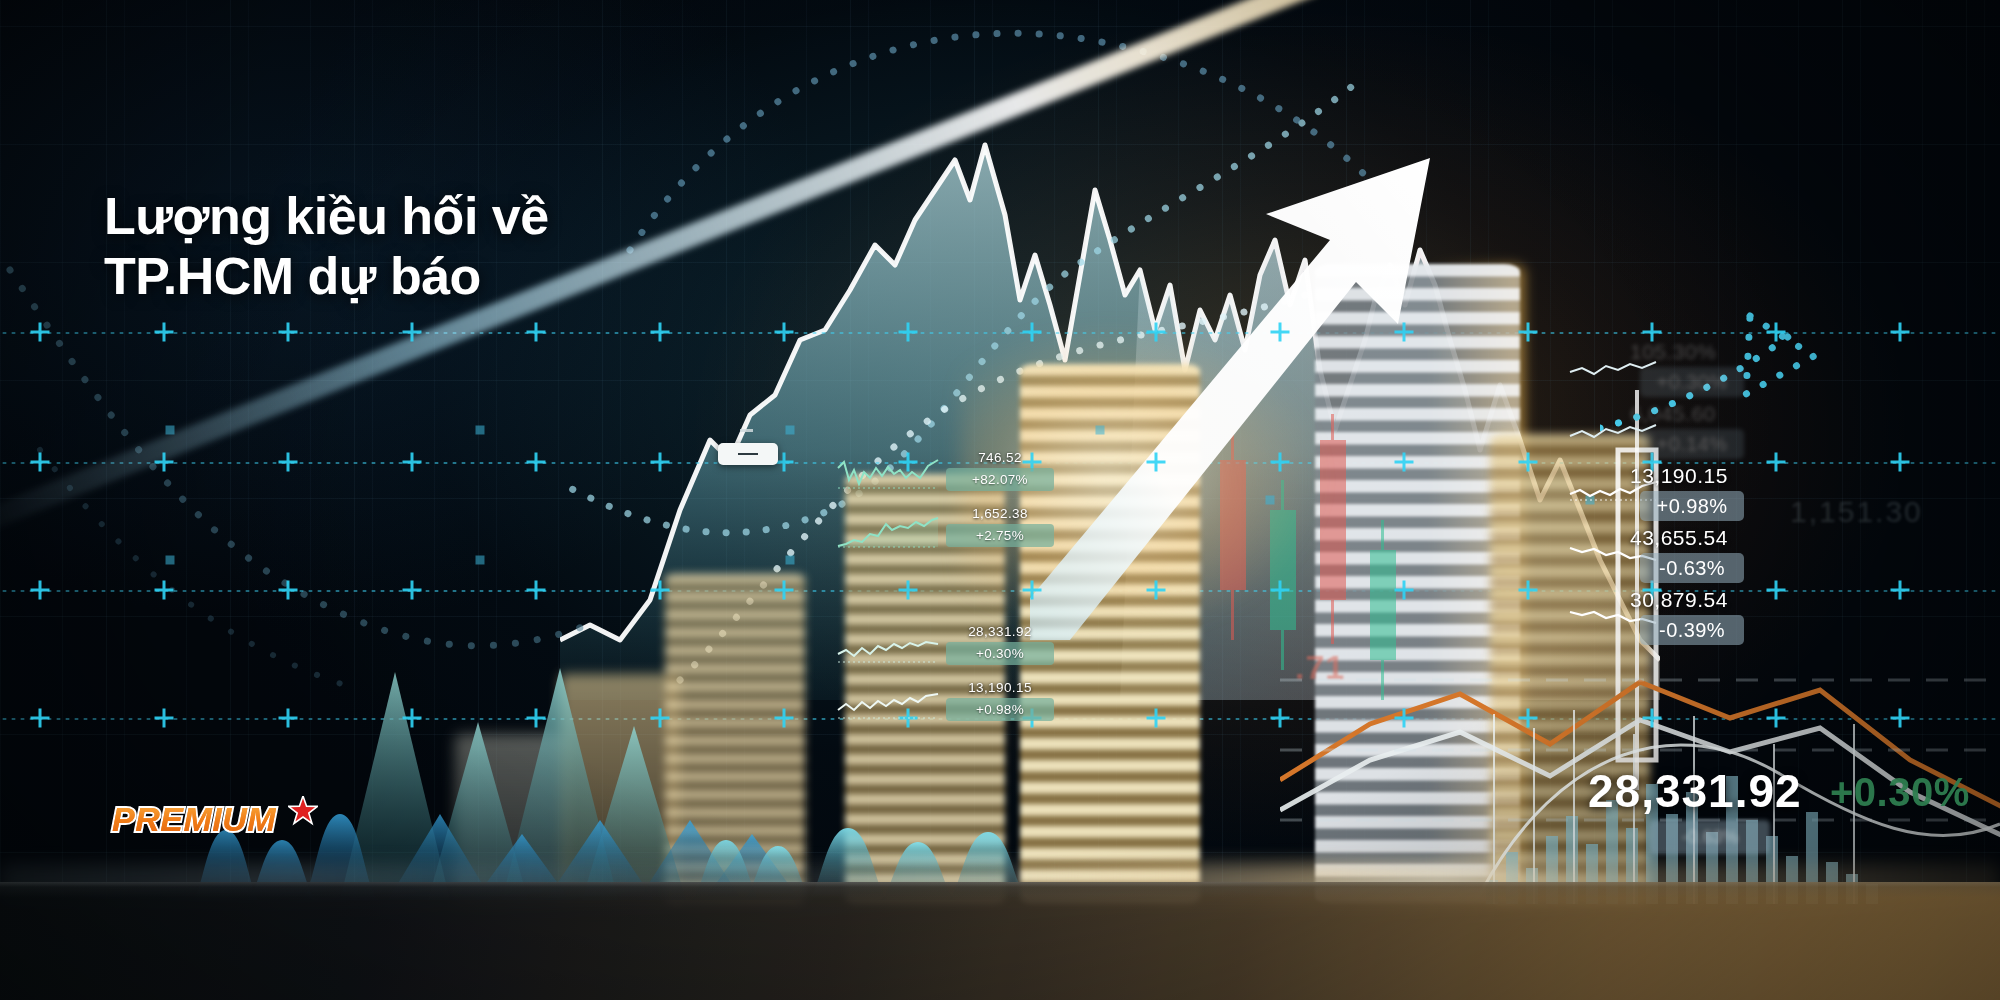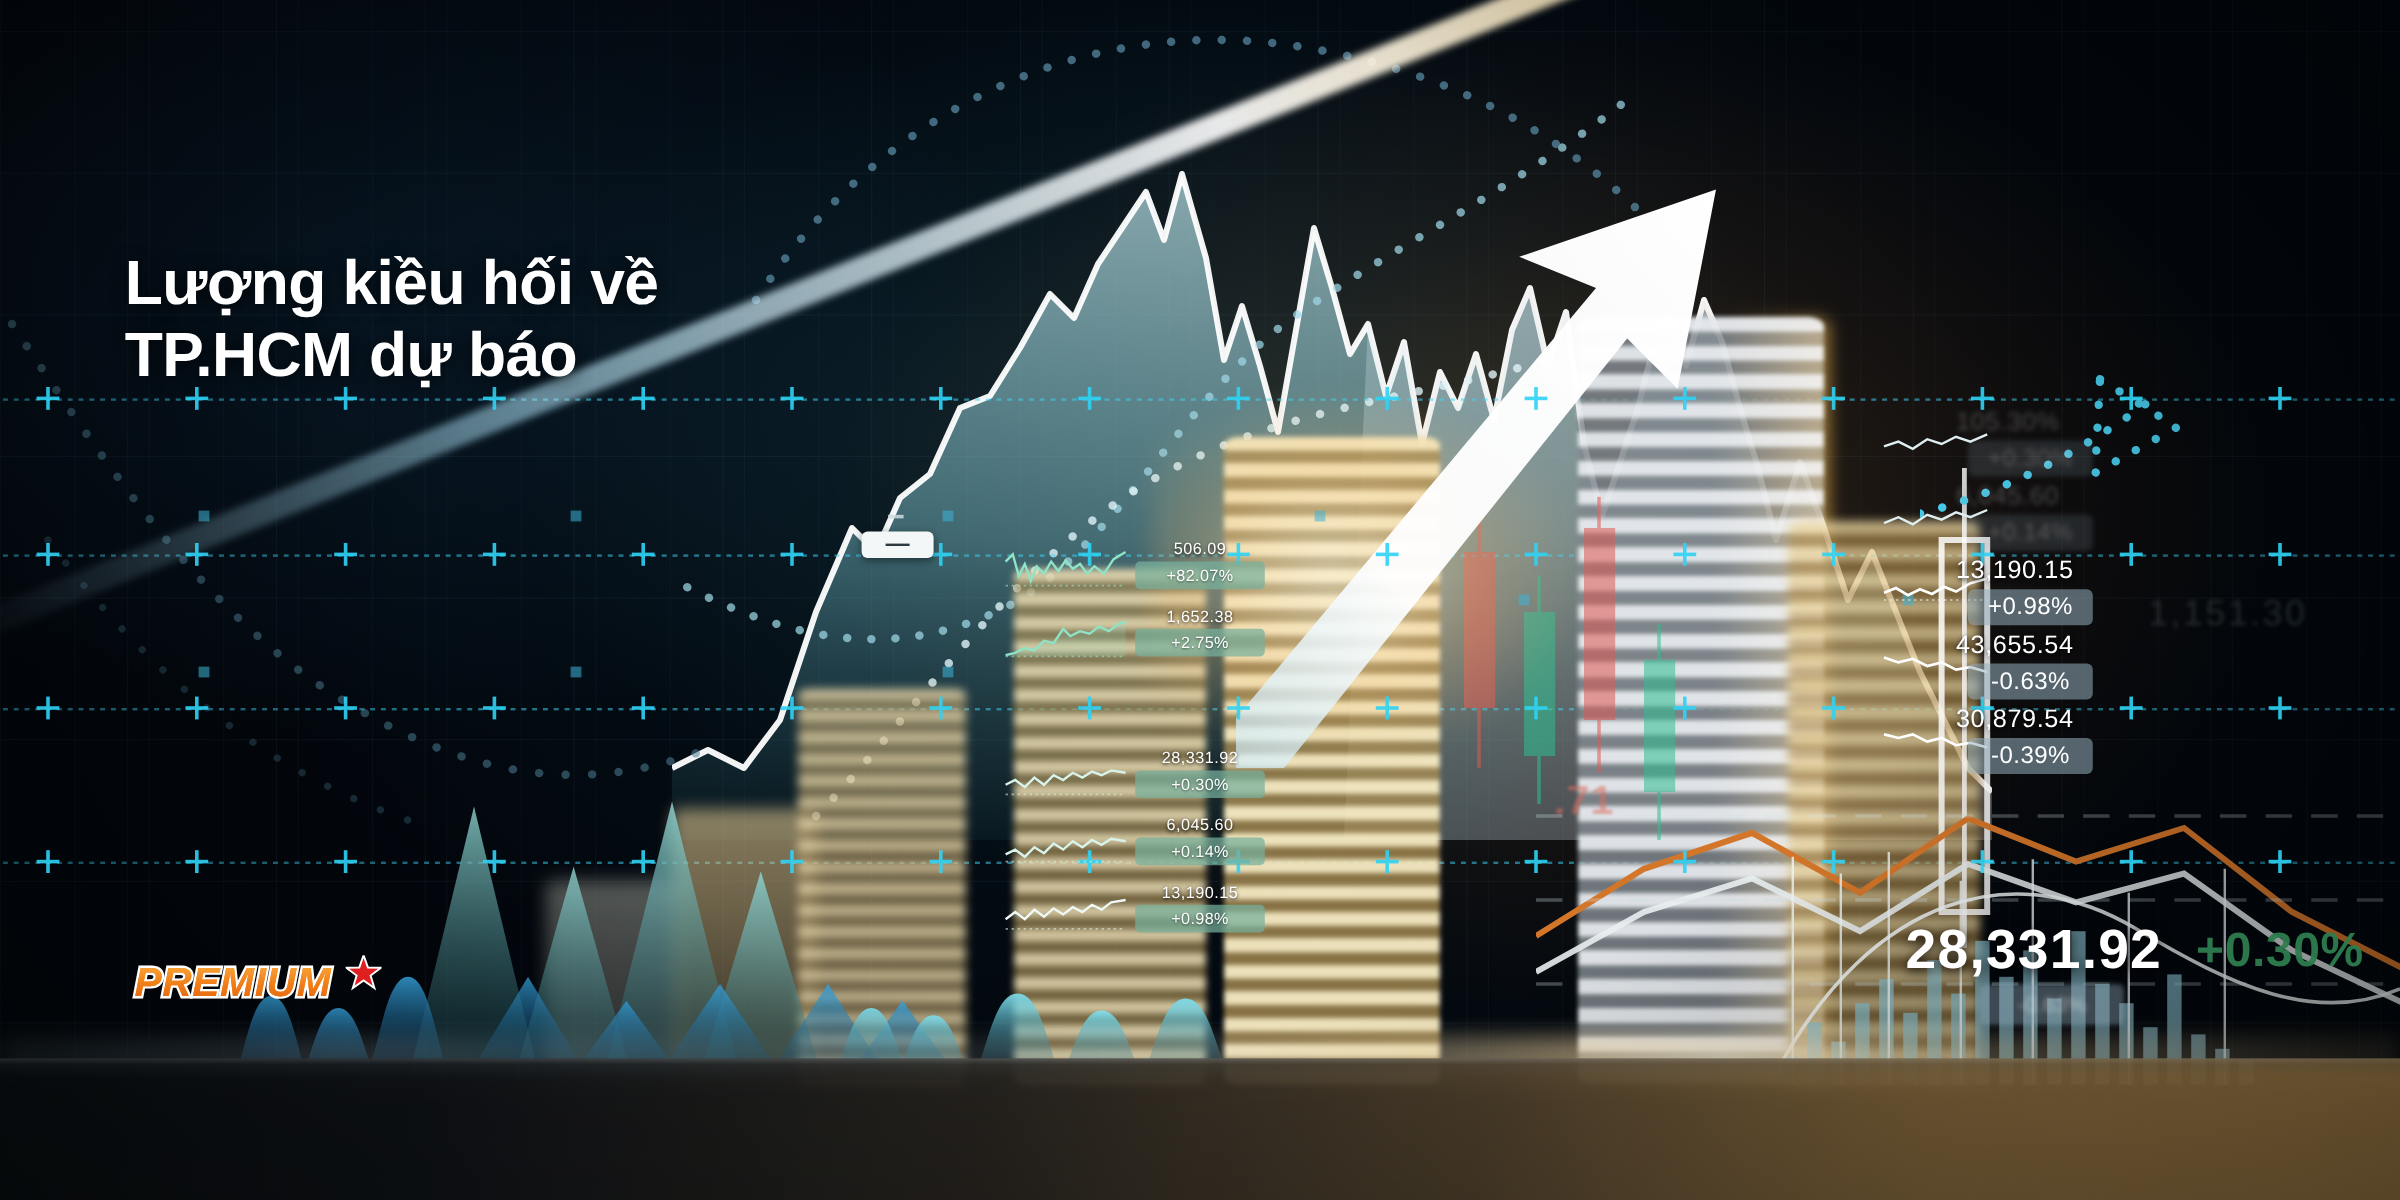--- a/index.html
+++ b/index.html
@@ -156,21 +156,21 @@
     color:rgba(200,215,225,.16); font-size:30px; letter-spacing:2px;
     filter:blur(1.6px);
   }
   .ghost-71{
     position:absolute; left:1295px; top:648px;
     color:rgba(220,110,95,.55); font-size:34px; font-weight:700; letter-spacing:1px;
     filter:blur(1.2px);
   }
 
   
-  .headline{ position:absolute; left:104px; top:186px; width:720px;margin-top:20px; }
+  .headline{ position:absolute; left:104px; top:186px; width:720px; }
   .kicker{
     color:#ffffff; font-size:52px; font-weight:700; line-height:1.16;
     letter-spacing:-.5px;
     text-shadow:0 2px 14px rgba(0,0,0,.75);
   }
   .big-title{
     margin-top:22px;
     color:#a5d4ec; font-size:78px; font-weight:700; line-height:1.13;
     letter-spacing:-1px;
     text-shadow:0 3px 18px rgba(0,0,0,.55);
@@ -517,48 +517,40 @@
     <div class="big-title">
     </div>
   </div>
 
   <div class="quote-list">
     <div class="quote-row">
       <svg class="spark" viewBox="0 0 104 36">
         <path d="M2,10 L8,4 L13,22 L18,12 L23,26 L28,14 L34,20 L40,10 L46,18 L52,9 L58,16 L64,12 L70,20 L76,14 L84,20 L92,8 L102,2" fill="none" stroke="#8fe3c6" stroke-width="2"></path>
         <path d="M2,30 L102,30" stroke="#8fe3c6" stroke-width="1.4" stroke-dasharray="2 3" opacity=".6" fill="none"></path>
       </svg>
-      <div class="q-val">506.09</div>
+      <div class="q-val">746.52</div>
       <div class="q-badge">+82.07%</div>
     </div>
     <div class="quote-row">
       <svg class="spark" viewBox="0 0 104 36">
         <path d="M2,32 L10,30 L18,26 L26,28 L34,20 L42,22 L50,10 L56,16 L64,12 L72,14 L80,8 L88,12 L96,6 L102,4" fill="none" stroke="#8fe3c6" stroke-width="2"></path>
         <path d="M2,32 L10,30 L18,26 L26,28 L34,20 L42,22 L50,10 L56,16 L64,12 L72,14 L80,8 L88,12 L96,6 L102,4 L102,33 L2,33 Z" fill="#8fe3c6" opacity=".18"></path>
         <path d="M2,33 L102,33" stroke="#8fe3c6" stroke-width="1.4" stroke-dasharray="2 3" opacity=".6" fill="none"></path>
       </svg>
       <div class="q-val">1,652.38</div>
       <div class="q-badge">+2.75%</div>
     </div>
     <div class="quote-row" style="height:62px"></div>
     <div class="quote-row">
       <svg class="spark" viewBox="0 0 104 36">
         <path d="M2,22 L10,18 L18,24 L26,16 L34,22 L42,14 L50,18 L58,12 L66,16 L74,11 L82,14 L90,10 L102,12" fill="none" stroke="#d8f3ea" stroke-width="2"></path>
         <path d="M2,30 L102,30" stroke="#cfeee3" stroke-width="1.4" stroke-dasharray="2 3" opacity=".6" fill="none"></path>
       </svg>
       <div class="q-val">28,331.92</div>
       <div class="q-badge">+0.30%</div>
-    </div>
-    <div class="quote-row">
-      <svg class="spark" viewBox="0 0 104 36">
-        <path d="M2,24 L10,20 L18,26 L26,18 L34,23 L42,15 L50,20 L58,13 L66,18 L74,12 L82,16 L90,11 L102,13" fill="none" stroke="#d8f3ea" stroke-width="2"></path>
-        <path d="M2,30 L102,30" stroke="#cfeee3" stroke-width="1.4" stroke-dasharray="2 3" opacity=".6" fill="none"></path>
-      </svg>
-      <div class="q-val">6,045.60</div>
-      <div class="q-badge">+0.14%</div>
     </div>
     <div class="quote-row">
       <svg class="spark" viewBox="0 0 104 36">
         <path d="M2,22 L10,16 L18,22 L26,14 L34,20 L42,13 L50,18 L58,12 L66,16 L74,10 L82,14 L90,8 L102,6" fill="none" stroke="#eef8f4" stroke-width="2"></path>
         <path d="M2,30 L102,30" stroke="#cfeee3" stroke-width="1.4" stroke-dasharray="2 3" opacity=".6" fill="none"></path>
       </svg>
       <div class="q-val">13,190.15</div>
       <div class="q-badge">+0.98%</div>
     </div>
   </div>

